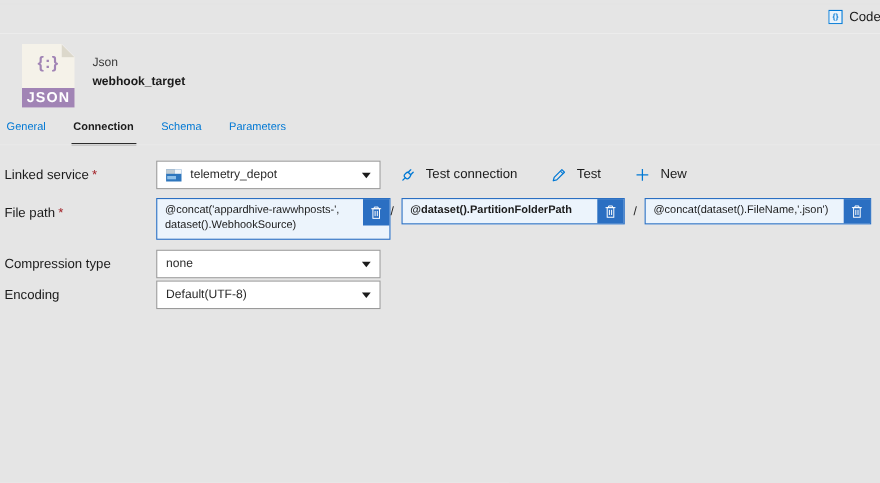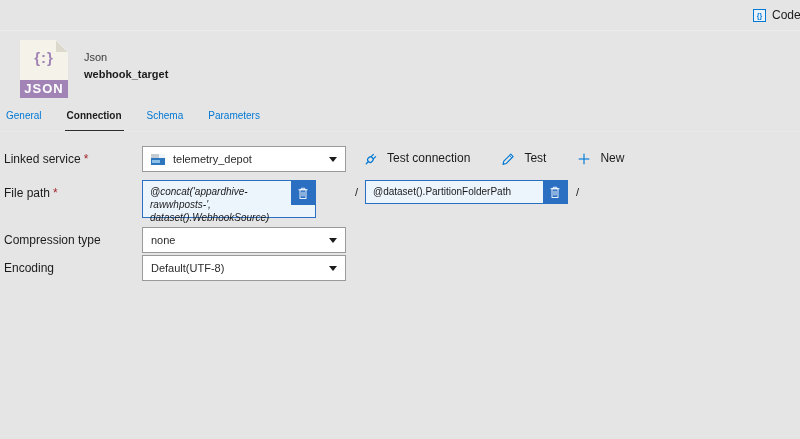--- a/index.html
+++ b/index.html
@@ -136,54 +136,68 @@
         <line x1="4" y1="12" x2="20" y2="12" stroke="#0078d4" stroke-width="1.7"></line>
       </svg>
       <span>New</span>
     </div>
   </div>
 
   <div class="field-label" style="top:186px;">
     <span>File path</span><span class="req">*</span>
   </div>
 
-  <div class="exp-field" style="left:142px; top:180px; width:174px; height:38px;font-style:italic;">
+  <div class="exp-field" style="left:142px; top:180px; width:213px; height:38px;">
     <div class="exp-text">@concat('appardhive-rawwhposts-', dataset().WebhookSource)</div>
     <div class="trash-btn trash-tall">
       <svg width="12" height="13" viewBox="0 0 24 26">
         <g stroke="#ffffff" stroke-width="1.8" fill="none">
           <path d="M8.5 5V2.5h7V5"></path>
           <line x1="3" y1="5.5" x2="21" y2="5.5"></line>
           <rect x="6" y="5.5" width="12" height="17.5"></rect>
           <line x1="10" y1="9.5" x2="10" y2="19"></line>
           <line x1="14" y1="9.5" x2="14" y2="19"></line>
         </g>
       </svg>
     </div>
   </div>
 
   <div class="slash" style="left:355px; top:186px;">/</div>
 
-  <div class="exp-field" style="left:365px; top:180px; width:203px; height:24px;">
+  <div class="exp-field" style="left:365px; top:180px; width:203px; height:24px;font-weight:bold;">
     <div class="exp-text" style="white-space:nowrap;">@dataset().PartitionFolderPath</div>
     <div class="trash-btn" style="height:22px;">
       <svg width="12" height="13" viewBox="0 0 24 26">
         <g stroke="#ffffff" stroke-width="1.8" fill="none">
           <path d="M8.5 5V2.5h7V5"></path>
           <line x1="3" y1="5.5" x2="21" y2="5.5"></line>
           <rect x="6" y="5.5" width="12" height="17.5"></rect>
           <line x1="10" y1="9.5" x2="10" y2="19"></line>
           <line x1="14" y1="9.5" x2="14" y2="19"></line>
         </g>
       </svg>
     </div>
   </div>
 
   <div class="slash" style="left:576px; top:186px;">/</div>
 
+  <div class="exp-field" style="left:586px; top:180px; width:206px; height:24px;">
+    <div class="exp-text" style="white-space:nowrap;">@concat(dataset().FileName,'.json')</div>
+    <div class="trash-btn" style="height:22px;">
+      <svg width="12" height="13" viewBox="0 0 24 26">
+        <g stroke="#ffffff" stroke-width="1.8" fill="none">
+          <path d="M8.5 5V2.5h7V5"></path>
+          <line x1="3" y1="5.5" x2="21" y2="5.5"></line>
+          <rect x="6" y="5.5" width="12" height="17.5"></rect>
+          <line x1="10" y1="9.5" x2="10" y2="19"></line>
+          <line x1="14" y1="9.5" x2="14" y2="19"></line>
+        </g>
+      </svg>
+    </div>
+  </div>
 
   <div class="field-label" style="top:233px;">Compression type</div>
   <div class="dropdown" style="top:227px;">
     <span class="dd-text">none</span>
     <span class="caret"></span>
   </div>
 
   <div class="field-label" style="top:261px;">Encoding</div>
   <div class="dropdown" style="top:255px;gap:37px;">
     <span class="dd-text">Default(UTF-8)</span>

